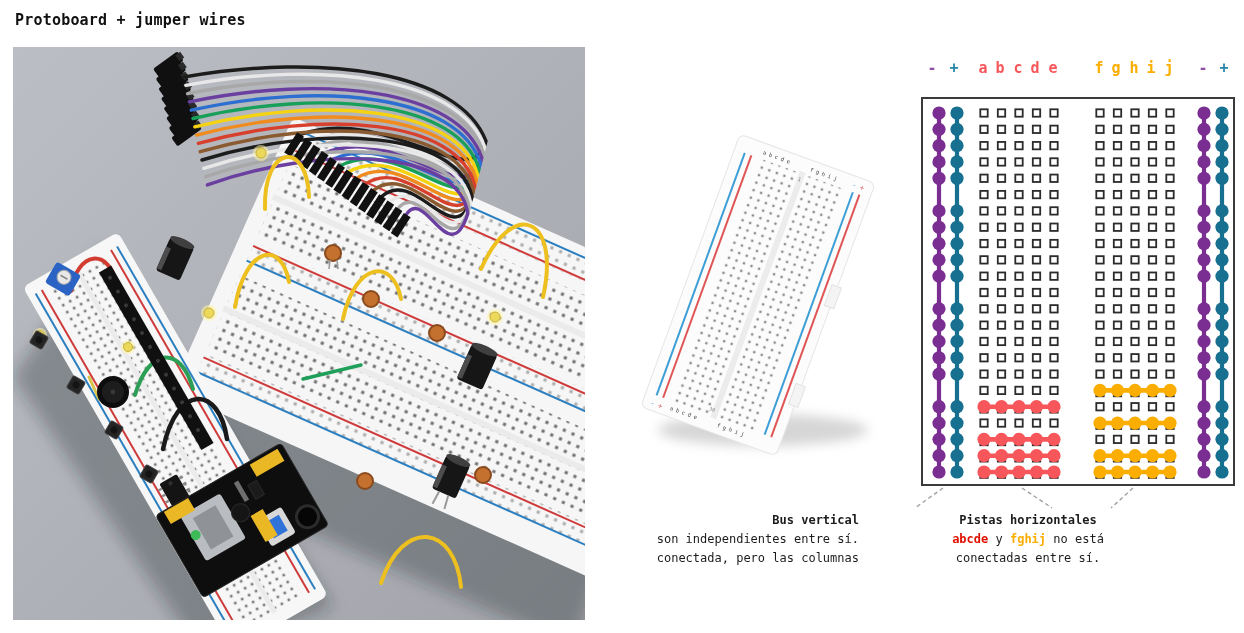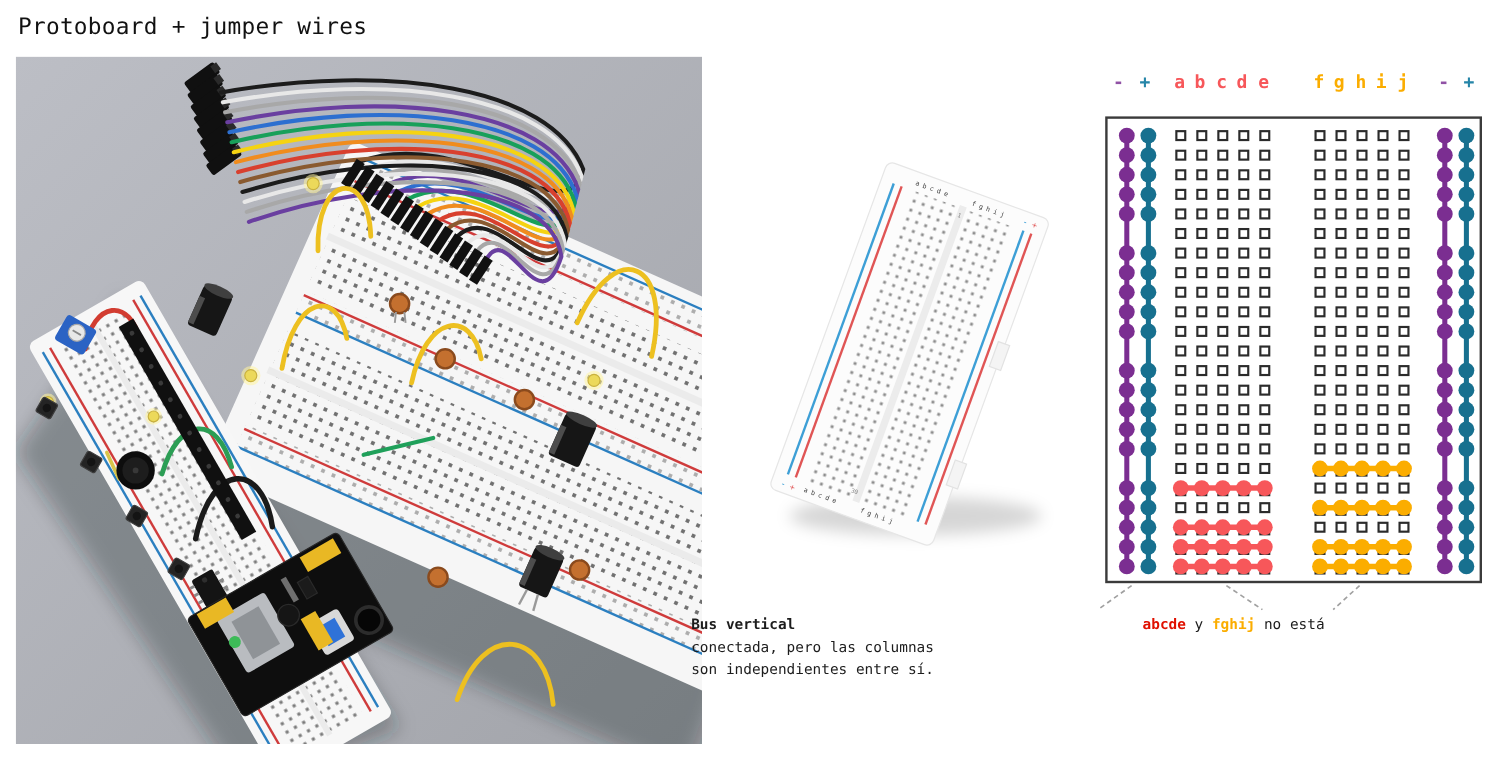--- a/index.html
+++ b/index.html
@@ -1,32 +1,32 @@
 <!DOCTYPE html>
 <html><head>
 <meta charset="utf-8">
 <style>
   *{box-sizing:border-box;margin:0;padding:0}
   html,body{width:1244px;height:633px}
   body{position:relative;background:#ffffff;font-family:"DejaVu Sans Mono","Liberation Mono",monospace;overflow:hidden}
   .abs{position:absolute}
   
-  #page-title{left:15px;top:11px;font-size:19px;font-weight:400;color:#111;letter-spacing:.2px}
+  #page-title{left:15px;top:11px;font-size:15px;font-weight:700;color:#111;letter-spacing:.2px}
   
   #photo{left:13px;top:47px;width:572px;height:573px;overflow:hidden}
   
   #product{left:618px;top:130px;width:280px;height:330px}
   
   #diagram-header span{position:absolute;top:59px;font-size:15px;font-weight:bold;width:14px;text-align:center}
   #diagram-box{left:921px;top:97px;width:314px;height:389px;border:2px solid #3b3b3b;background:#fff}
   #leaders{left:900px;top:487px;width:344px;height:22px}
   
   .caption{top:511px;font-size:12px;line-height:19px;color:#1c1c1c}
   .caption .cap-title{font-weight:bold}
-  #caption-bus{left:576px;width:320px;}
+  #caption-bus{left:539px;width:320px;text-align:right}
   #caption-tracks{left:920px;width:216px;text-align:center}
   .seg-red{font-weight:bold}
   .seg-orange{font-weight:bold}
 </style>
 </head>
 <body>
 
 <div class="abs" id="page-title">Protoboard + jumper wires</div>
 
 <div class="abs" id="photo">
@@ -746,19 +746,21 @@
 </div>
 
 <svg class="abs" id="leaders" viewBox="0 0 344 22">
   <line x1="43" y1="1" x2="15" y2="21" stroke="#a0a0a0" stroke-width="1.4" stroke-dasharray="4 3"></line>
   <line x1="122" y1="1" x2="152" y2="21" stroke="#a0a0a0" stroke-width="1.4" stroke-dasharray="4 3"></line>
   <line x1="233" y1="1" x2="211" y2="21" stroke="#a0a0a0" stroke-width="1.4" stroke-dasharray="4 3"></line>
 </svg>
 
 <div class="abs caption" id="caption-bus">
   <div class="cap-title">Bus vertical</div>
+  <div>son independientes entre sí.</div>
   <div>conectada, pero las columnas</div>
-  <div>son independientes entre sí.</div>
 </div>
 
 <div class="abs caption" id="caption-tracks">
+  <div class="cap-title">Pistas horizontales</div>
   <div><span class="seg-red" id="seg-red" style="color: rgb(224, 16, 0);">abcde</span><span> y </span><span class="seg-orange" id="seg-orange" style="color: rgb(251, 173, 0);">fghij</span><span> no está</span></div>
+  <div>conectadas entre sí.</div>
 </div>
 
 </body></html>

